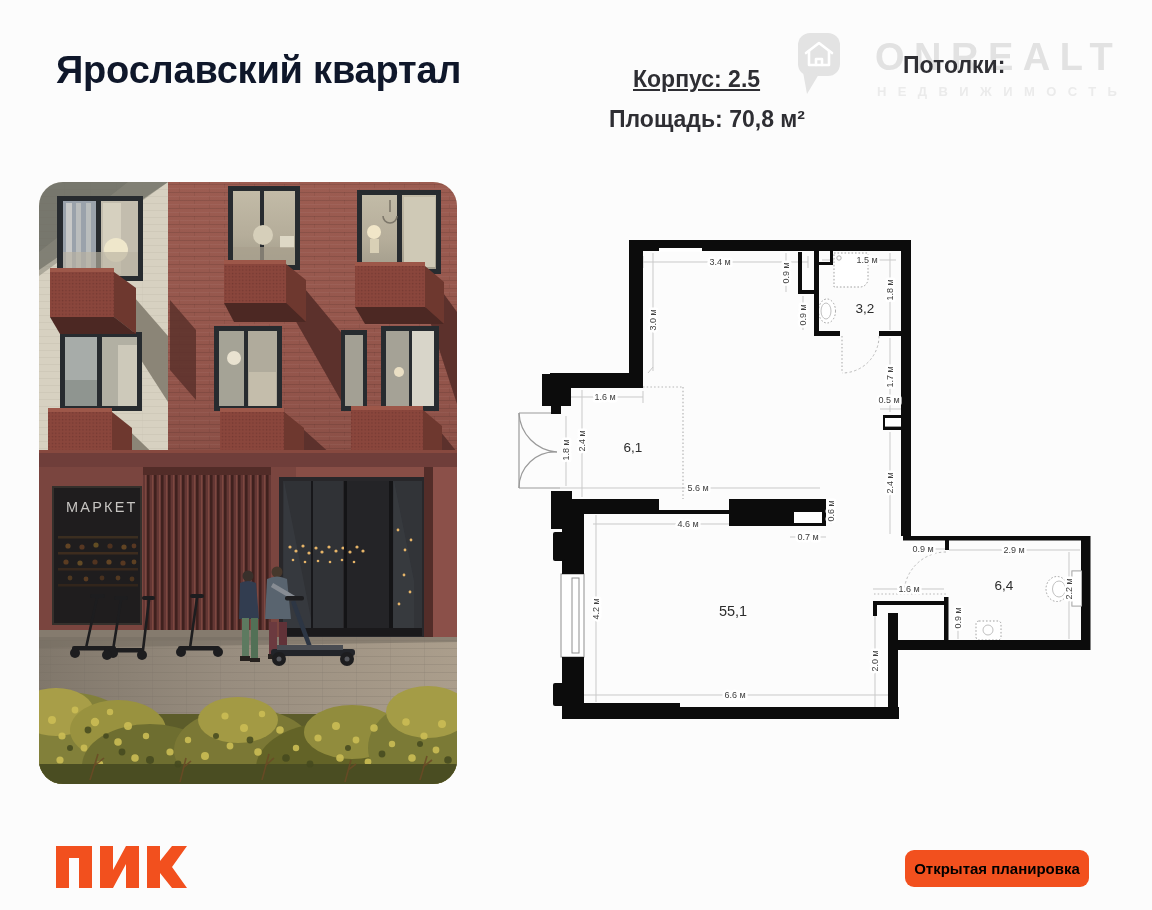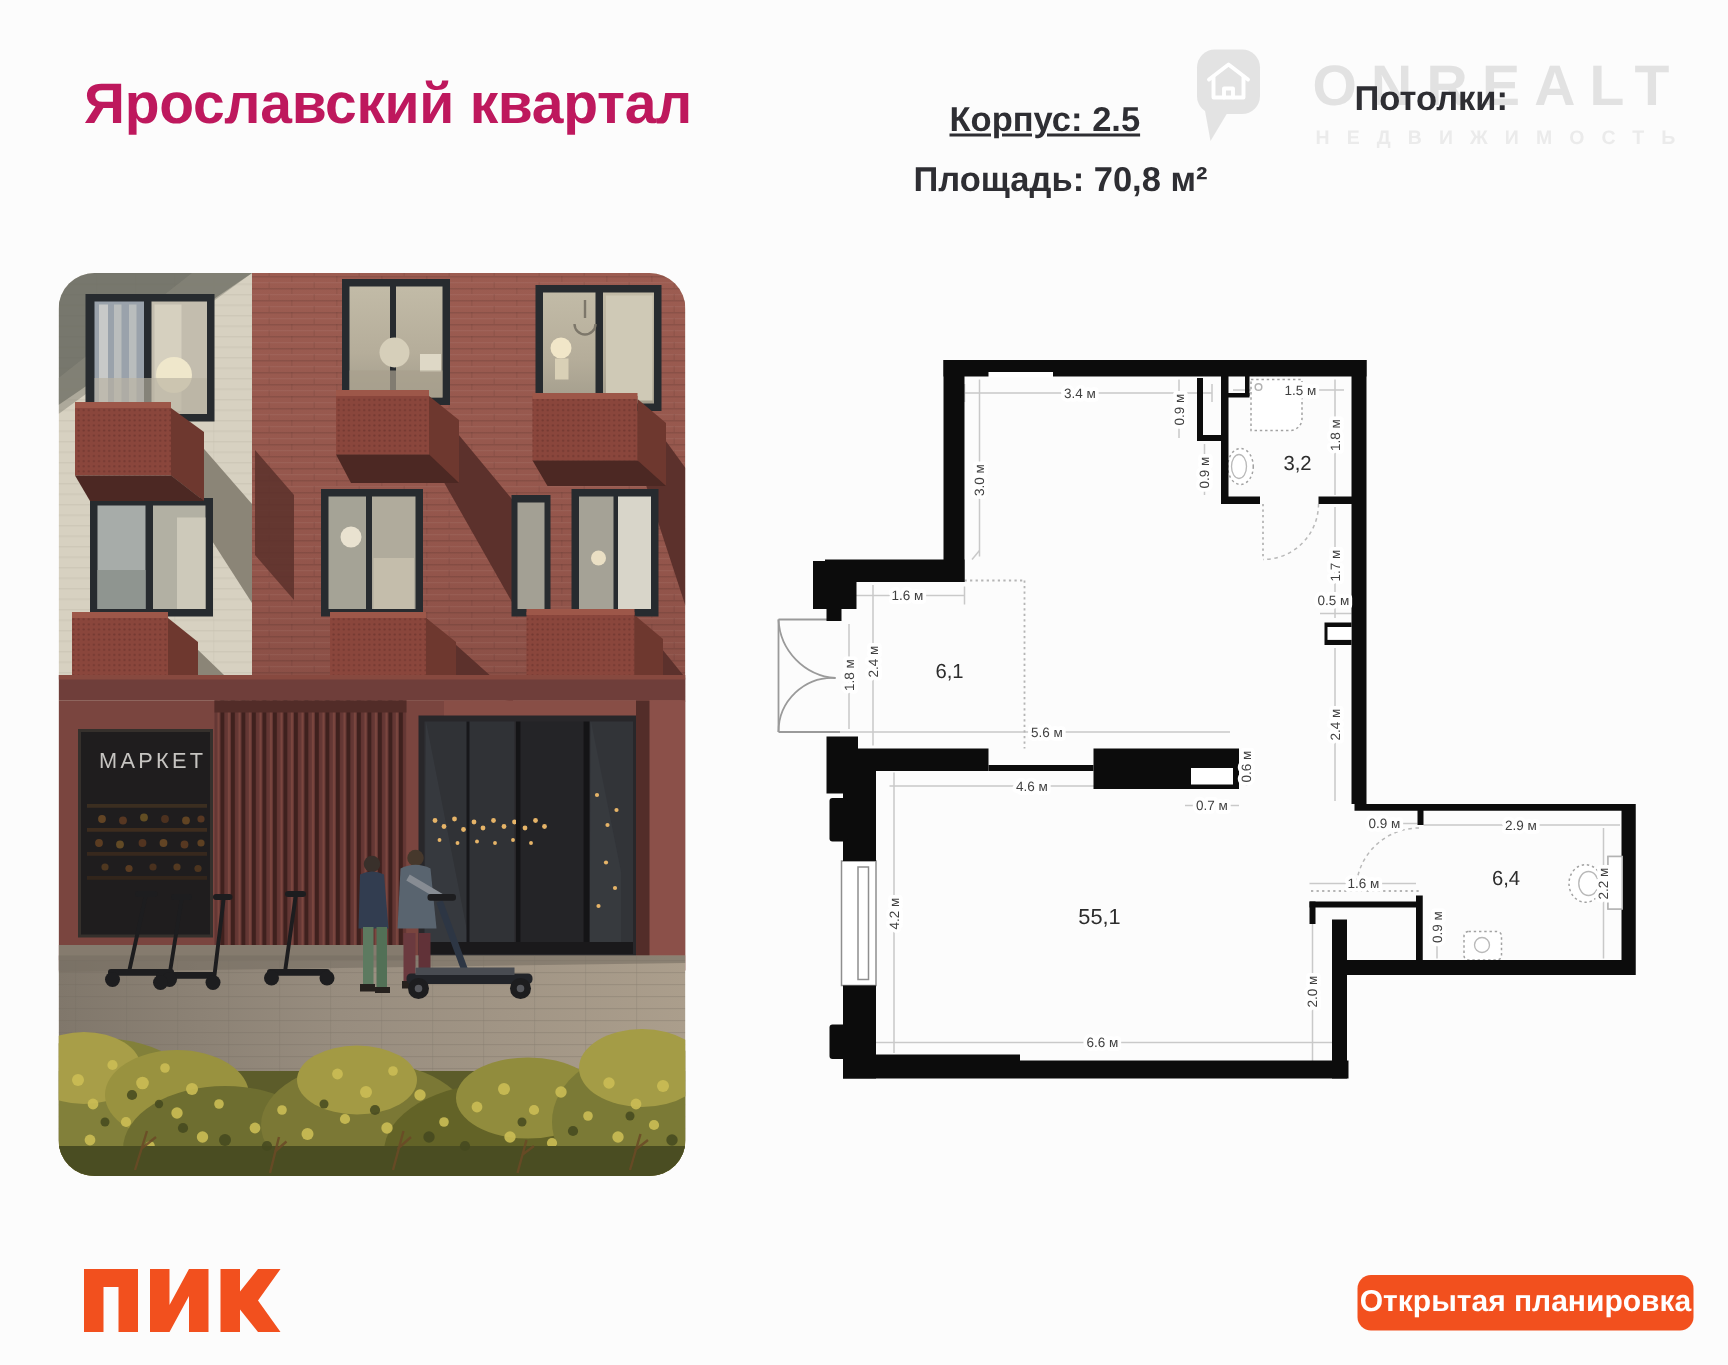--- a/index.html
+++ b/index.html
@@ -1,20 +1,20 @@
 <!DOCTYPE html>
 <html><head>
 <meta charset="utf-8">
 <style>
   html,body{margin:0;padding:0;}
   body{width:1152px;height:910px;background:#fcfcfc;font-family:"Liberation Sans",sans-serif;overflow:hidden;position:relative;}
   .abs{position:absolute;}
-  #title{left:56px;top:49px;font-size:38px;font-weight:bold;color:#be185d;letter-spacing:-0.2px;}
+  #title{left:56px;top:49px;font-size:38px;font-weight:bold;color:#0f172a;letter-spacing:-0.2px;}
   .hinfo{font-size:23px;font-weight:bold;color:#2e2e33;}
-  #btn{left:905px;top:850px;width:224px;height:37px;background:#f2501e;border-radius:9px;color:#ffffff;font-size:20px;font-weight:bold;display:flex;align-items:center;justify-content:center;}
+  #btn{left:905px;top:850px;width:184px;height:37px;background:#f2501e;border-radius:9px;color:#000000;font-size:15px;font-weight:bold;display:flex;align-items:center;justify-content:center;}
 </style>
 </head>
 <body>
 
   <svg id="wm" class="abs" style="left:0;top:0" width="1152" height="910" viewBox="0 0 1152 910">
     <g fill="#e3e3e3">
       <rect x="798" y="33" width="42" height="43" rx="12"></rect>
       <polygon points="803,72 819,74 807,94"></polygon>
     </g>
     <g fill="none" stroke="#ffffff" stroke-width="2.6" stroke-linecap="round" stroke-linejoin="round">

